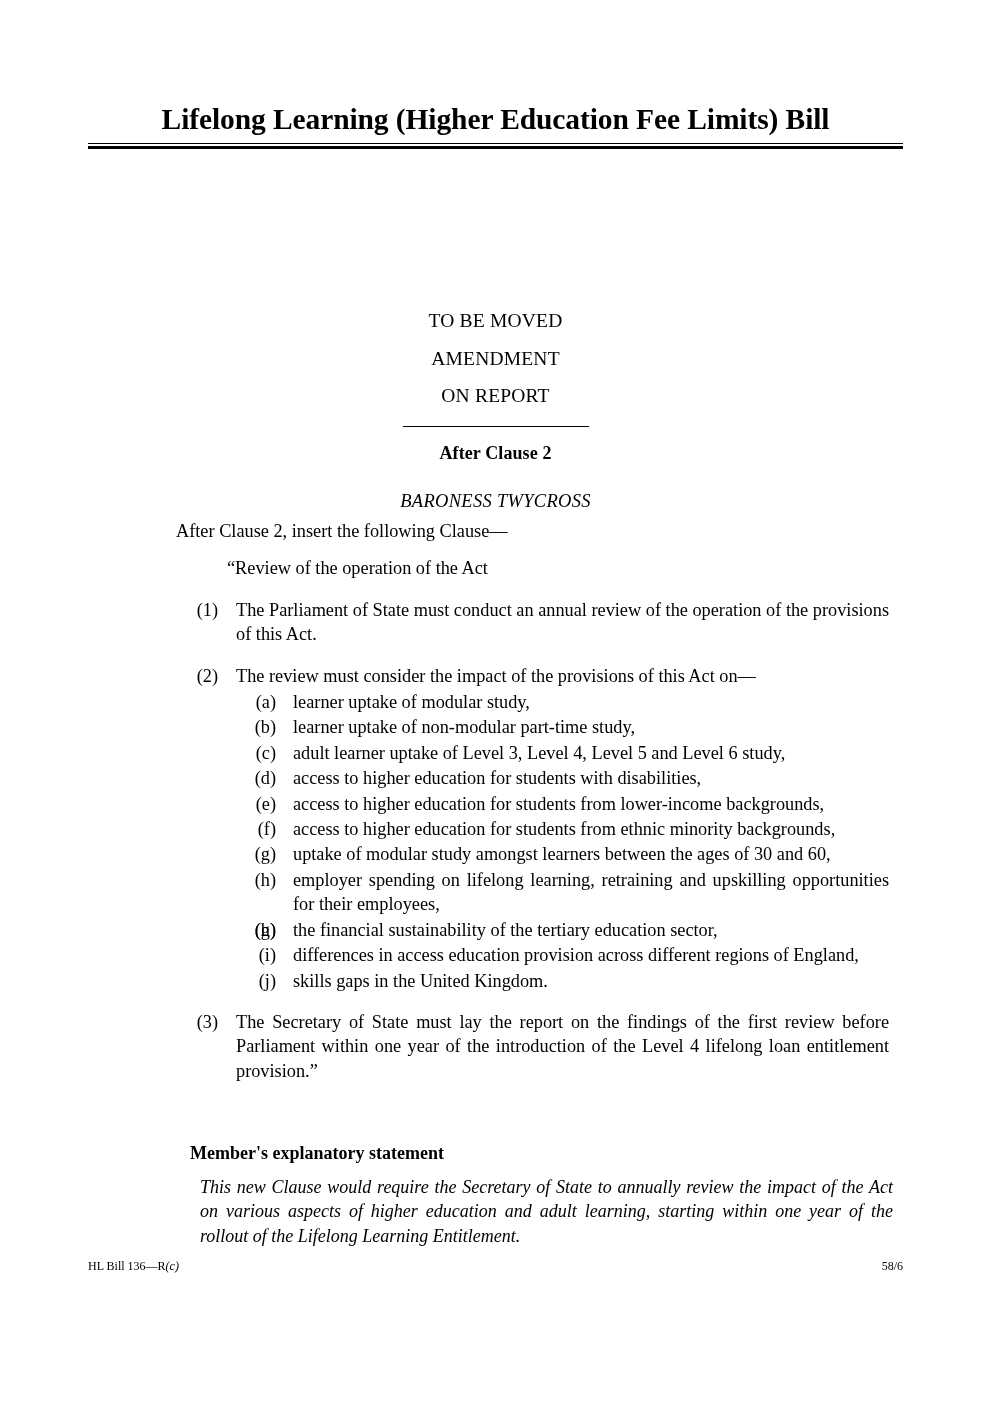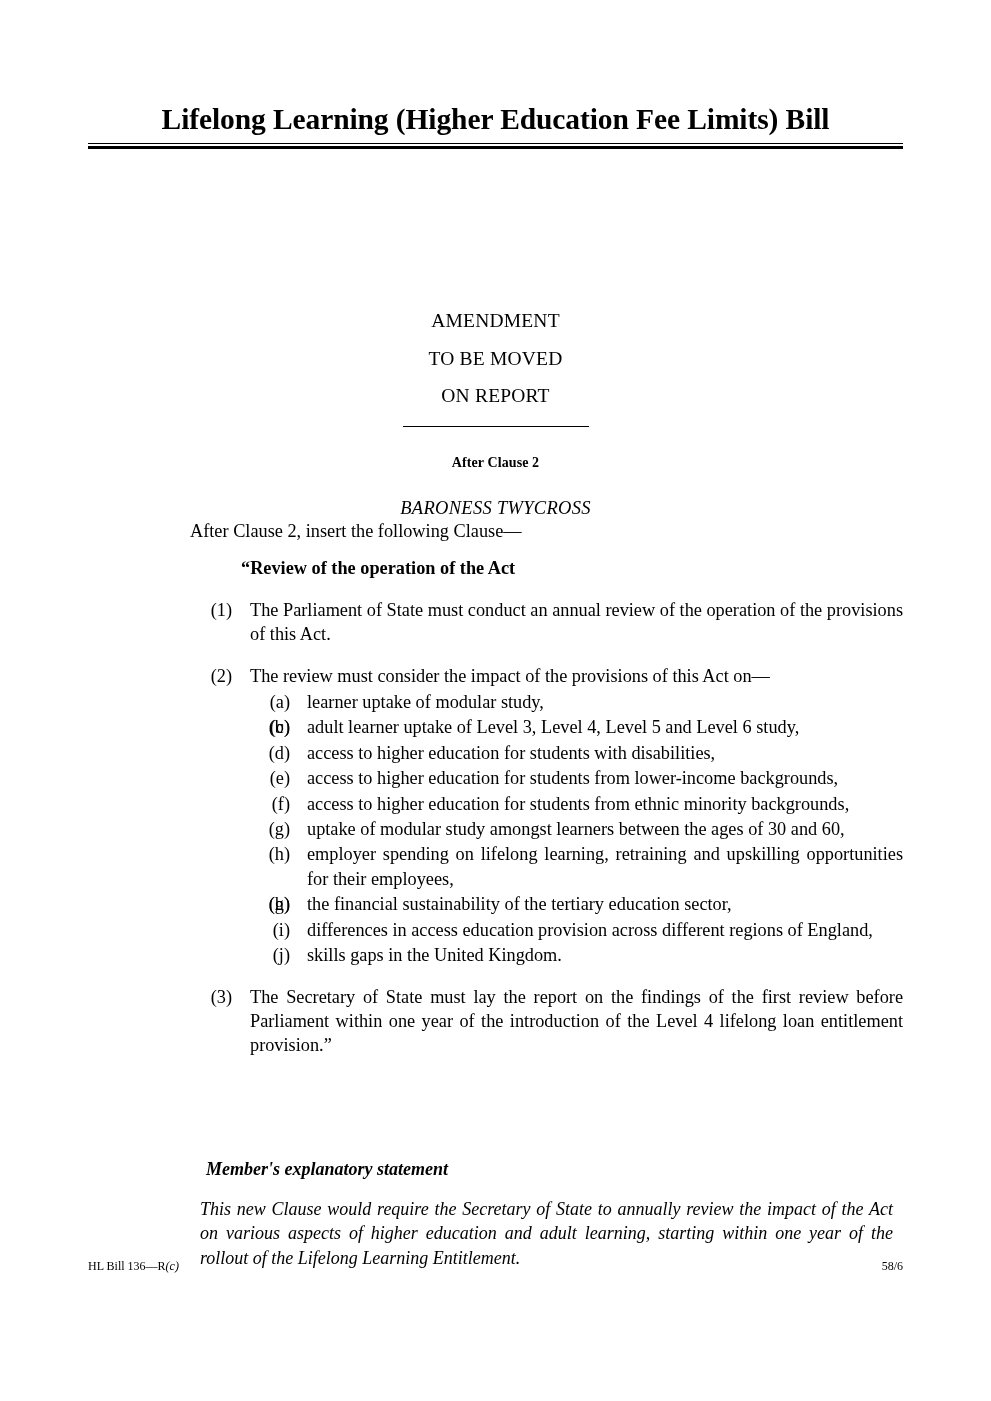--- a/index.html
+++ b/index.html
@@ -68,46 +68,46 @@
     line-height: 37.5px;
     letter-spacing: 0.2px;
   }
   .head-rule {
     width: 186px;
     height: 1.6px;
     background: #000;
     margin: 11px auto 0 auto;
   }
   .after-clause {
-    font-size: 14px;
+    font-size: 18px;
     font-weight: bold;
-    margin-top: 28px;
+    margin-top: 16px;
     letter-spacing: 0.1px;
   }
   .sponsor {
     font-size: 18.5px;
     margin-top: 27px;
     letter-spacing: 0.3px;
     font-style: italic;
   }
 
   
   .body-block {
     position: absolute;
-    left: 190px;
+    left: 176px;
     top: 519px;
     width: 713px;
     font-size: 18.3px;
     line-height: 24.4px;
   }
   .intro-line {
     margin: 0;
   }
   .quoted-heading {
-    font-weight: bold;
+    font-weight: normal;
     margin: 13px 0 16px 51px;
     font-size: 18.3px;
   }
 
   
   .para {
     position: relative;
     padding-left: 60px;
     margin-top: 17px;
     text-align: justify;
@@ -153,22 +153,21 @@
   .explanatory {
     position: absolute;
     left: 190px;
     top: 1141px;
     width: 713px;
     font-size: 18px;
     line-height: 24.2px;
   }
   .expl-heading {
     font-weight: bold;
-    font-style: italic;
-    margin: 16px;
+    margin: 0;
   }
   .expl-body {
     font-style: italic;
     margin: 10px;
     text-align: justify;
     text-justify: inter-word;
   }
 
   
   .footer {
@@ -200,22 +199,22 @@
 
   <div class="title-block">
     <h1 class="bill-title">Lifelong Learning (Higher Education Fee Limits) Bill</h1>
     <div class="rule-double">
       <div class="thin"></div>
       <div class="thick"></div>
     </div>
   </div>
 
   <div class="head-block">
+    <div class="head-line">TO BE MOVED</div>
     <div class="head-line">AMENDMENT</div>
-    <div class="head-line">TO BE MOVED</div>
     <div class="head-line">ON REPORT</div>
     <div class="head-rule"></div>
     <div class="after-clause">After Clause 2</div>
     <div class="sponsor">BARONESS TWYCROSS</div>
   </div>
 
   <div class="body-block">
 
     <p class="intro-line">After Clause 2, insert the following Clause—</p>
 
@@ -231,20 +230,21 @@
       <span class="ptext">The review must consider the impact of the provisions of this Act on—</span>
     </div>
 
     <ul class="sublist">
       <li class="subitem">
         <span class="marker">(a)</span>
         <span class="stext">learner uptake of modular study,</span>
       </li>
       <li class="subitem">
         <span class="marker">(b)</span>
+        <span class="stext">learner uptake of non-modular part-time study,</span>
       </li>
       <li class="subitem">
         <span class="marker">(c)</span>
         <span class="stext">adult learner uptake of Level 3, Level 4, Level 5 and Level 6 study,</span>
       </li>
       <li class="subitem">
         <span class="marker">(d)</span>
         <span class="stext">access to higher education for students with disabilities,</span>
       </li>
       <li class="subitem">

